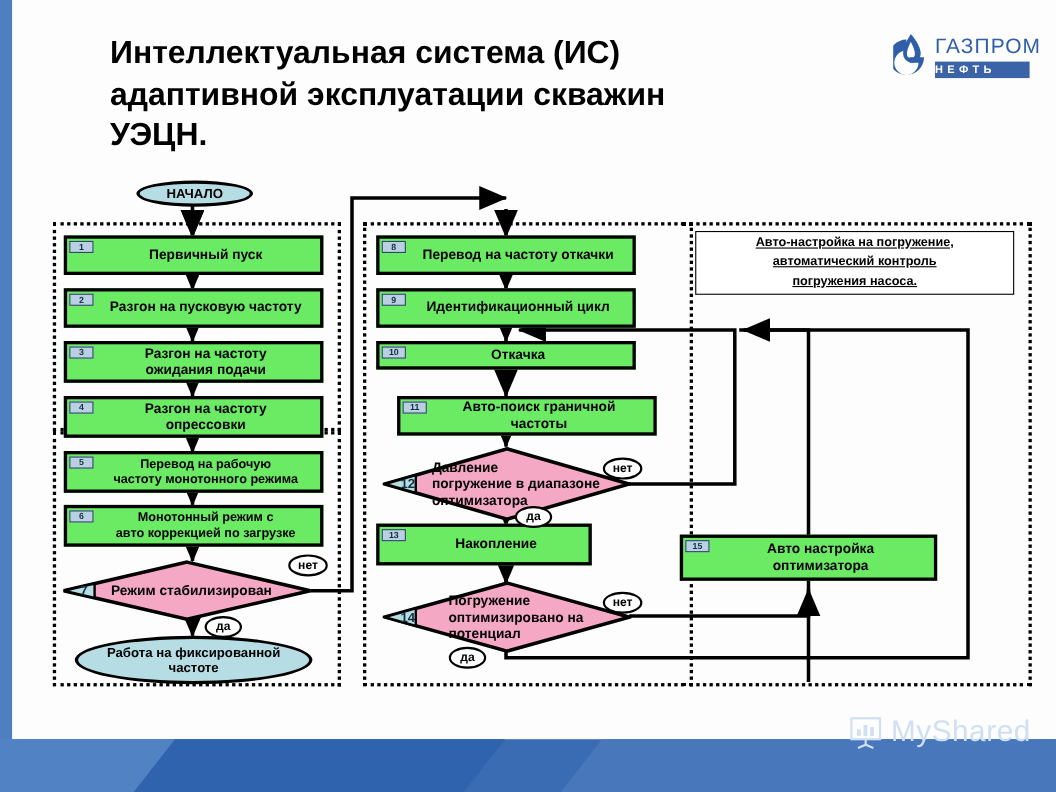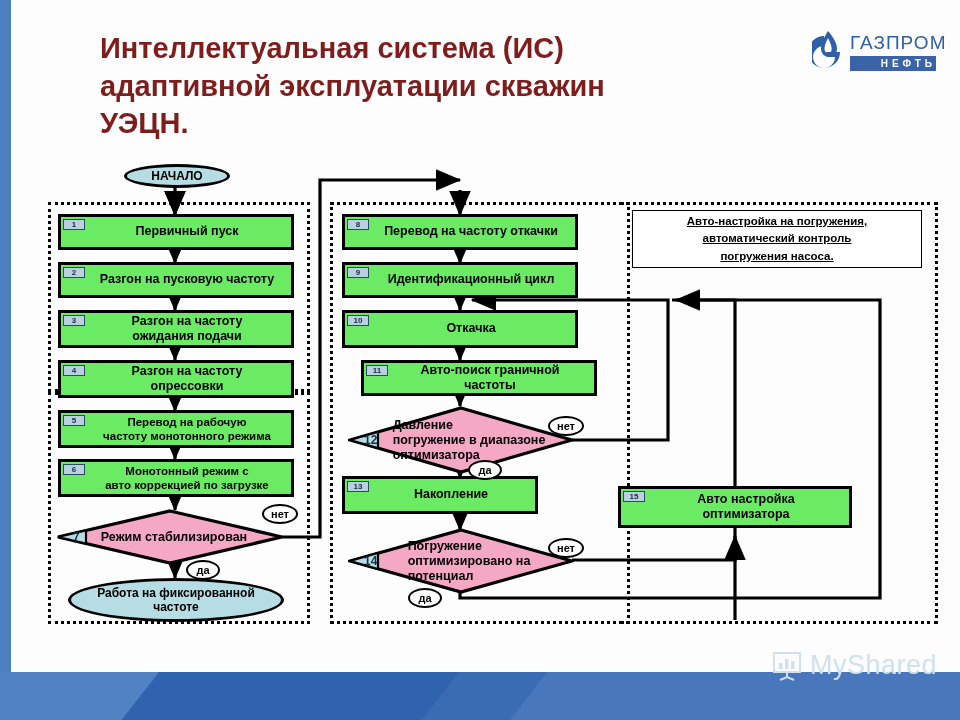--- a/index.html
+++ b/index.html
@@ -44,36 +44,36 @@
     z-index:6;
     text-align:center;
   }
   #watermark .wm-text {
     font-size:27px; color:#cfe0f2; letter-spacing:0.5px;
     font-family:"Liberation Sans", sans-serif;
   }
   
   #title {
     position:absolute; left:100px; top:30px; width:660px;
-    color:#7f1d1d;
+    color:#000000;
     font-size:29px; font-weight:bold; line-height:1.30;
     font-family:"Liberation Sans", sans-serif;
   }
   
   #logo { position:absolute; left:812px; top:26px; width:128px; height:60px; }
   #logo .g-mark { position:absolute; left:0; top:4px; width:34px; height:42px; }
   #logo .word {
     position:absolute; left:38px; top:6px;
     font-size:19px; font-weight:normal; color:#2e5fa8; letter-spacing:1px;
     font-family:"Liberation Sans", sans-serif;
   }
   #logo .sub {
     position:absolute; left:38px; top:30px; width:86px; height:15px;
     background:#3b63a8; color:#ffffff; font-size:10px; font-weight:bold;
-    letter-spacing:4px; text-align:right; line-height:15px;
+    letter-spacing:4px; text-align:left; line-height:15px;
     font-family:"Liberation Sans", sans-serif;
   }
   
   #diagram { position:absolute; left:0; top:168px; width:960px; height:480px; }
   .dotted-region {
     position:absolute;
     border:3px dotted #000;
     background:transparent;
   }
   
@@ -286,21 +286,21 @@
     <div class="node" style="left:342px; top:46px; width:236px; height:36px;">
       <div class="badge">8</div>
       <span>Перевод на частоту откачки</span>
     </div>
 
     <div class="node" style="left:342px; top:94px; width:236px; height:36px;">
       <div class="badge">9</div>
       <span>Идентификационный цикл</span>
     </div>
 
-    <div class="node" style="left:342px; top:142px; width:236px; height:38px;">
+    <div class="node" style="left:342px; top:142px; width:236px; height:26px;">
       <div class="badge">10</div>
       <span>Откачка</span>
     </div>
 
     <div class="node" style="left:361px; top:192px; width:236px; height:36px; white-space:pre-line;">
       <div class="badge">11</div>
       <span>Авто-поиск граничной
 частоты</span>
     </div>
 
@@ -345,21 +345,21 @@
       <span>да</span>
     </div>
 
     <div class="node" style="left:618px; top:318px; width:234px; height:42px; white-space:pre-line;">
       <div class="badge">15</div>
       <span>Авто настройка
 оптимизатора</span>
     </div>
 
     <div class="note" style="left:632px; top:42px; width:290px; height:58px; flex-direction:column;">
-      <span>Авто-настройка на погружения,</span>
+      <span>Авто-настройка на погружение,</span>
       <span>автоматический контроль</span>
       <span>погружения насоса.</span>
     </div>
 
   </div>
 
   <div id="footer-bar">
     <div class="swoosh1"></div>
     <div class="swoosh2"></div>
     <div class="swoosh3"></div>

